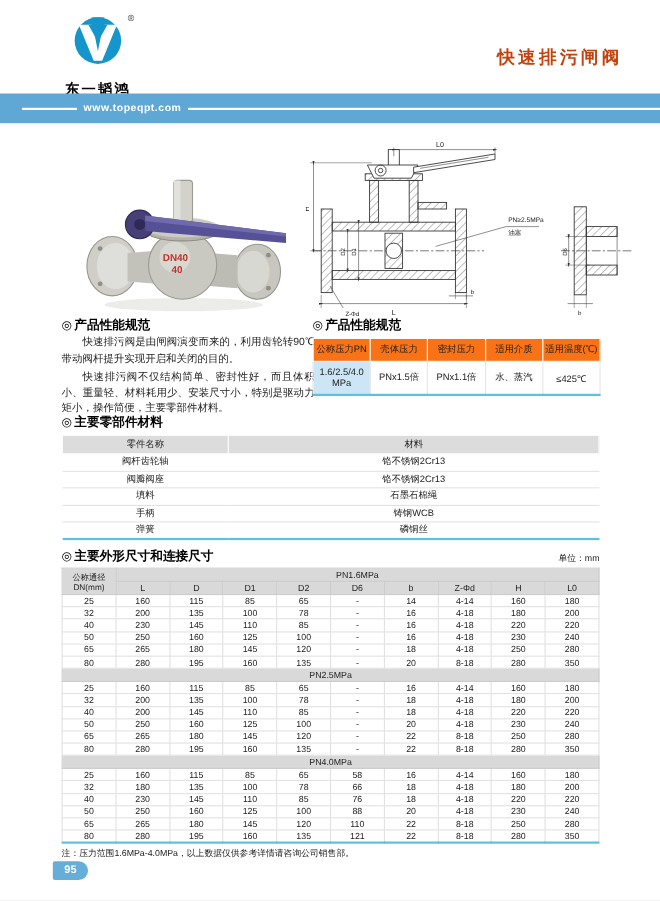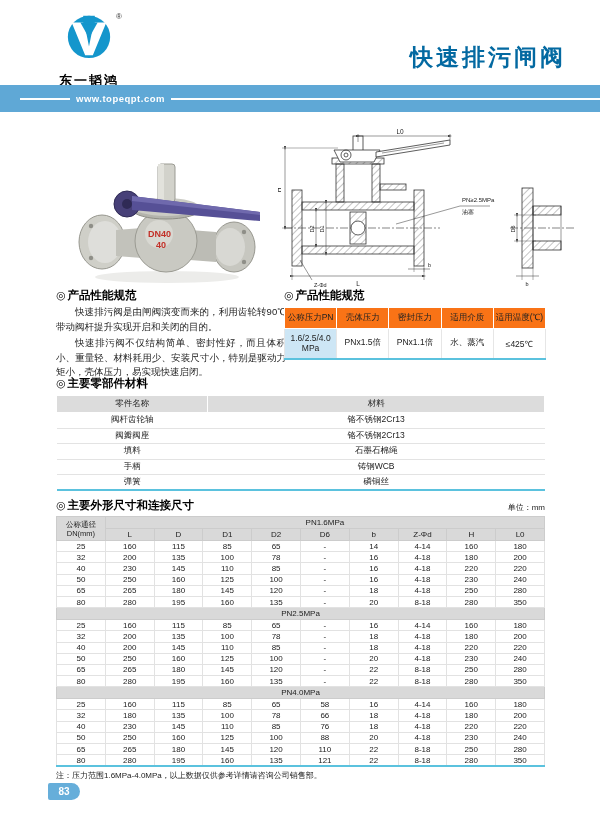--- a/index.html
+++ b/index.html
@@ -7,21 +7,21 @@
   .page {
     position:relative; width:600px; height:819px; margin:0 auto;
     background:#ffffff; overflow:hidden;
     font-family:"Liberation Sans", sans-serif; color:#111;
   }
   
   .logo-block { position:absolute; left:50px; top:10px; width:78px; text-align:center; }
   .logo-mark { display:block; margin:0 auto; }
   .reg-mark { position:absolute; right:6px; top:2px; font-size:8px; color:#333; }
   .logo-name { margin-top:12px; font-size:13px; font-weight:bold; letter-spacing:2px; color:#000; }
-  .page-title { position:absolute; right:34px; top:42px; font-size:23px; font-weight:bold; letter-spacing:3px; color:#0369a1; }
+  .page-title { position:absolute; right:34px; top:42px; font-size:16px; font-weight:bold; letter-spacing:3px; color:#c2410c; }
   
   .band { position:absolute; left:0; top:85px; width:600px; height:27px; background:#5fa8d6; display:flex; align-items:center; }
   .band .rule { height:2px; background:#ffffff; }
   .band .rule.left { width:50px; margin-left:20px; }
   .band .rule.right { flex:1; }
   .band .site { color:#ffffff; font-size:9.5px; font-weight:bold; letter-spacing:.5px; padding:0 6px; }
   
   .photo-svg { position:absolute; left:64px; top:144px; }
   .drawing-svg { position:absolute; left:278px; top:128px; }
   
@@ -201,21 +201,21 @@
       <text x="249" y="158" text-anchor="middle" font-size="5.5">b</text>
     </g>
   </svg>
 
   <section class="features">
     <div class="sec-head">
       <span class="bullet">◎</span>
       <span>产品性能规范</span>
     </div>
     <p>快速排污阀是由闸阀演变而来的，利用齿轮转90℃带动阀杆提升实现开启和关闭的目的。</p>
-    <p>快速排污阀不仅结构简单、密封性好，而且体积小、重量轻、材料耗用少、安装尺寸小，特别是驱动力矩小，壳体压力，易实现快速启闭。</p>
+    <p>快速排污阀不仅结构简单、密封性好，而且体积小、重量轻、材料耗用少、安装尺寸小，特别是驱动力矩小，操作简便，主要零部件材料。</p>
   </section>
 
   <section class="performance">
     <div class="sec-head">
       <span class="bullet">◎</span>
       <span>产品性能规范</span>
     </div>
     <table class="perf-table">
       <thead>
           <tr id="perf-head">
@@ -530,16 +530,16 @@
             <td>8-18</td>
             <td>280</td>
             <td>350</td>
           </tr>
         </tbody>
     </table>
     <div class="note">注：压力范围1.6MPa-4.0MPa，以上数据仅供参考详情请咨询公司销售部。</div>
   </section>
 
   <div class="page-badge">
-    <span>83</span>
+    <span>95</span>
   </div>
 
 </div>
 
 </body></html>

